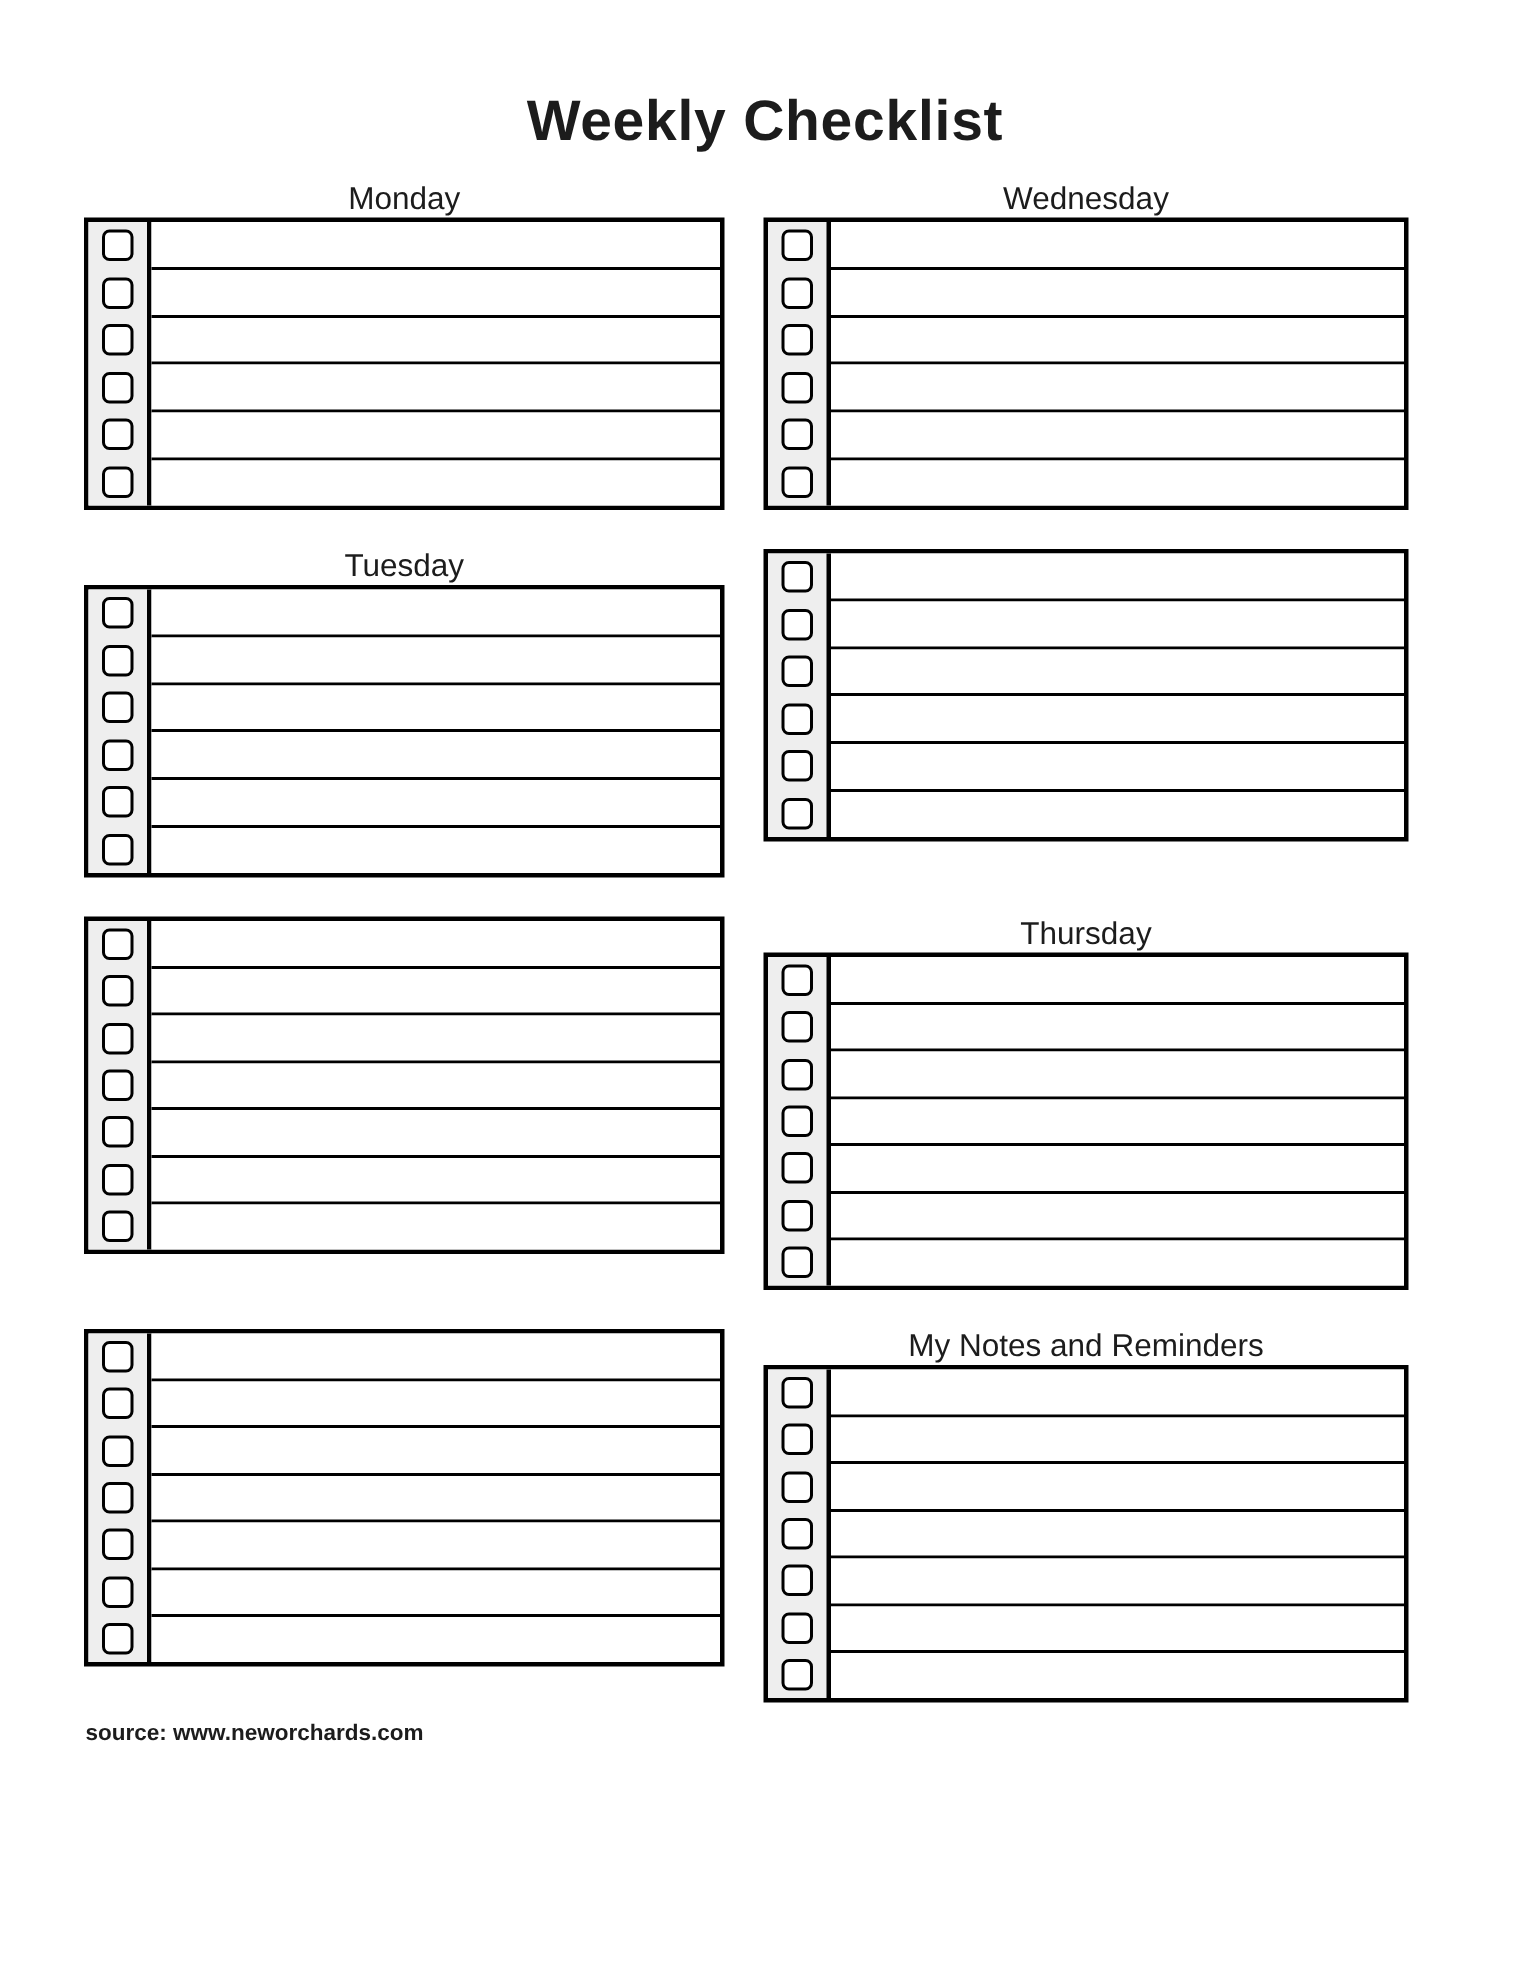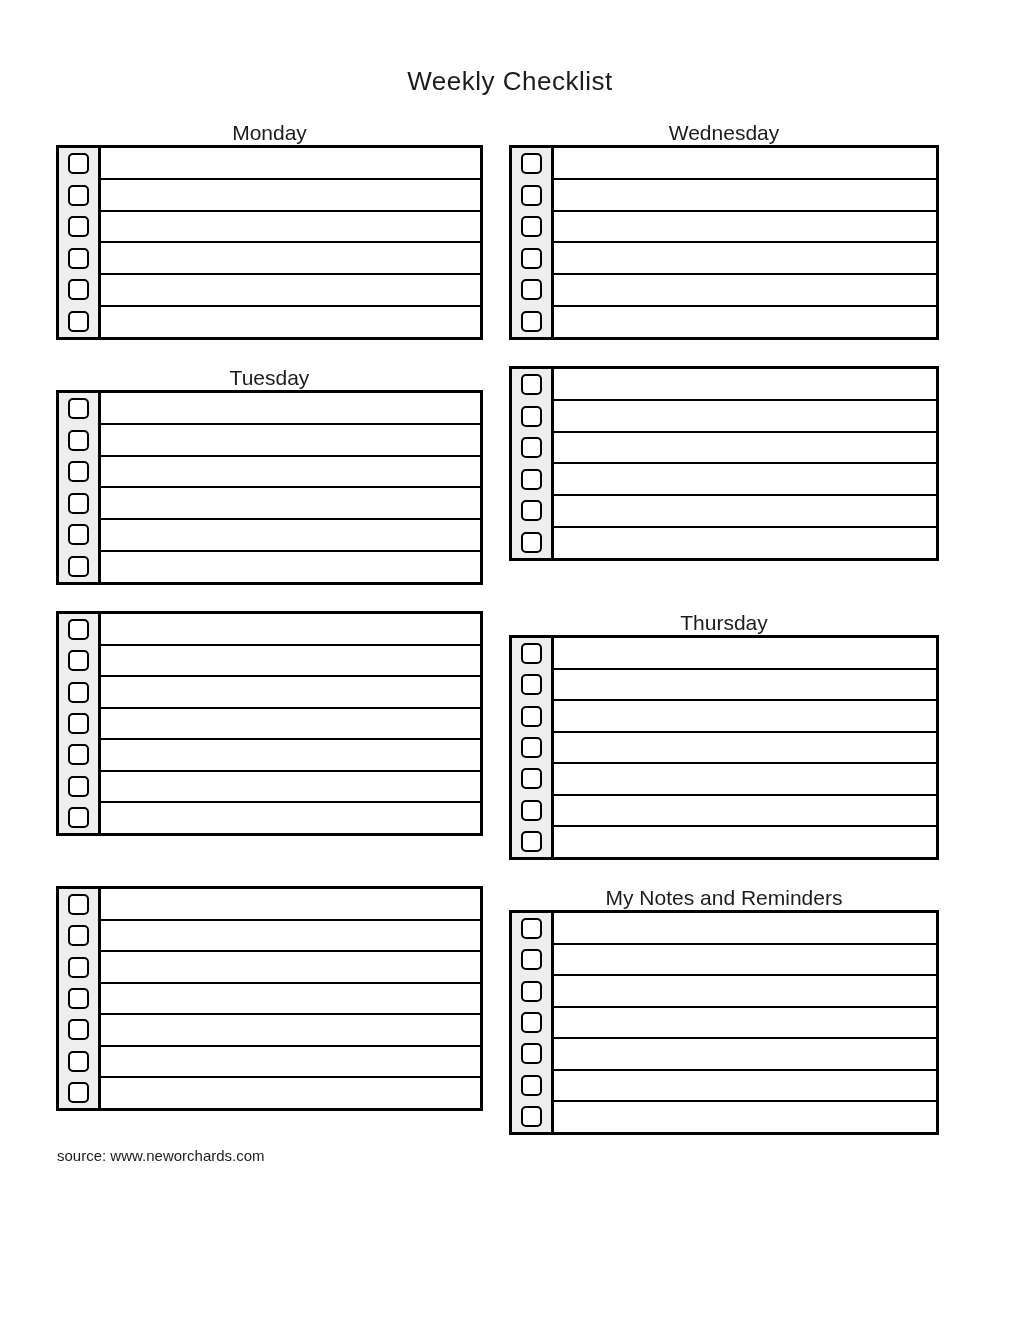--- a/index.html
+++ b/index.html
@@ -10,22 +10,22 @@
   body {
     width: 1020px;
     height: 1320px;
     font-family: "Liberation Sans", sans-serif;
     color: #1c1c1c;
     position: relative;
     overflow: hidden;
   }
   .page-title {
     margin: 58px 0 0 0;
-    font-size: 26px;
-    font-weight: 400;
+    font-size: 38px;
+    font-weight: 700;
     line-height: 46px;
     text-align: center;
     letter-spacing: 0.5px;
   }
   .sections-grid {
     margin: 17px 0 0 56px;
     display: grid;
     grid-template-columns: 427px 430px;
     column-gap: 45px;
     row-gap: 32px;
@@ -77,21 +77,21 @@
   .line {
     flex: 1 1 0;
     box-sizing: border-box;
     border-bottom: 2.5px solid var(--border-color, #000);
     background: #ffffff;
   }
   .line:last-child { border-bottom: none; }
   .page-footer {
     margin: 12px 0 0 57px;
     font-size: 15px;
-    font-weight: 400;
+    font-weight: 700;
     color: #1c1c1c;
   }
 </style>
 </head>
 <body style="background: rgb(255, 255, 255); color: rgb(28, 28, 28);">
 
 <h1 class="page-title">Weekly Checklist</h1>
 
 <div class="sections-grid" id="sections-grid">
   <section class="section">

